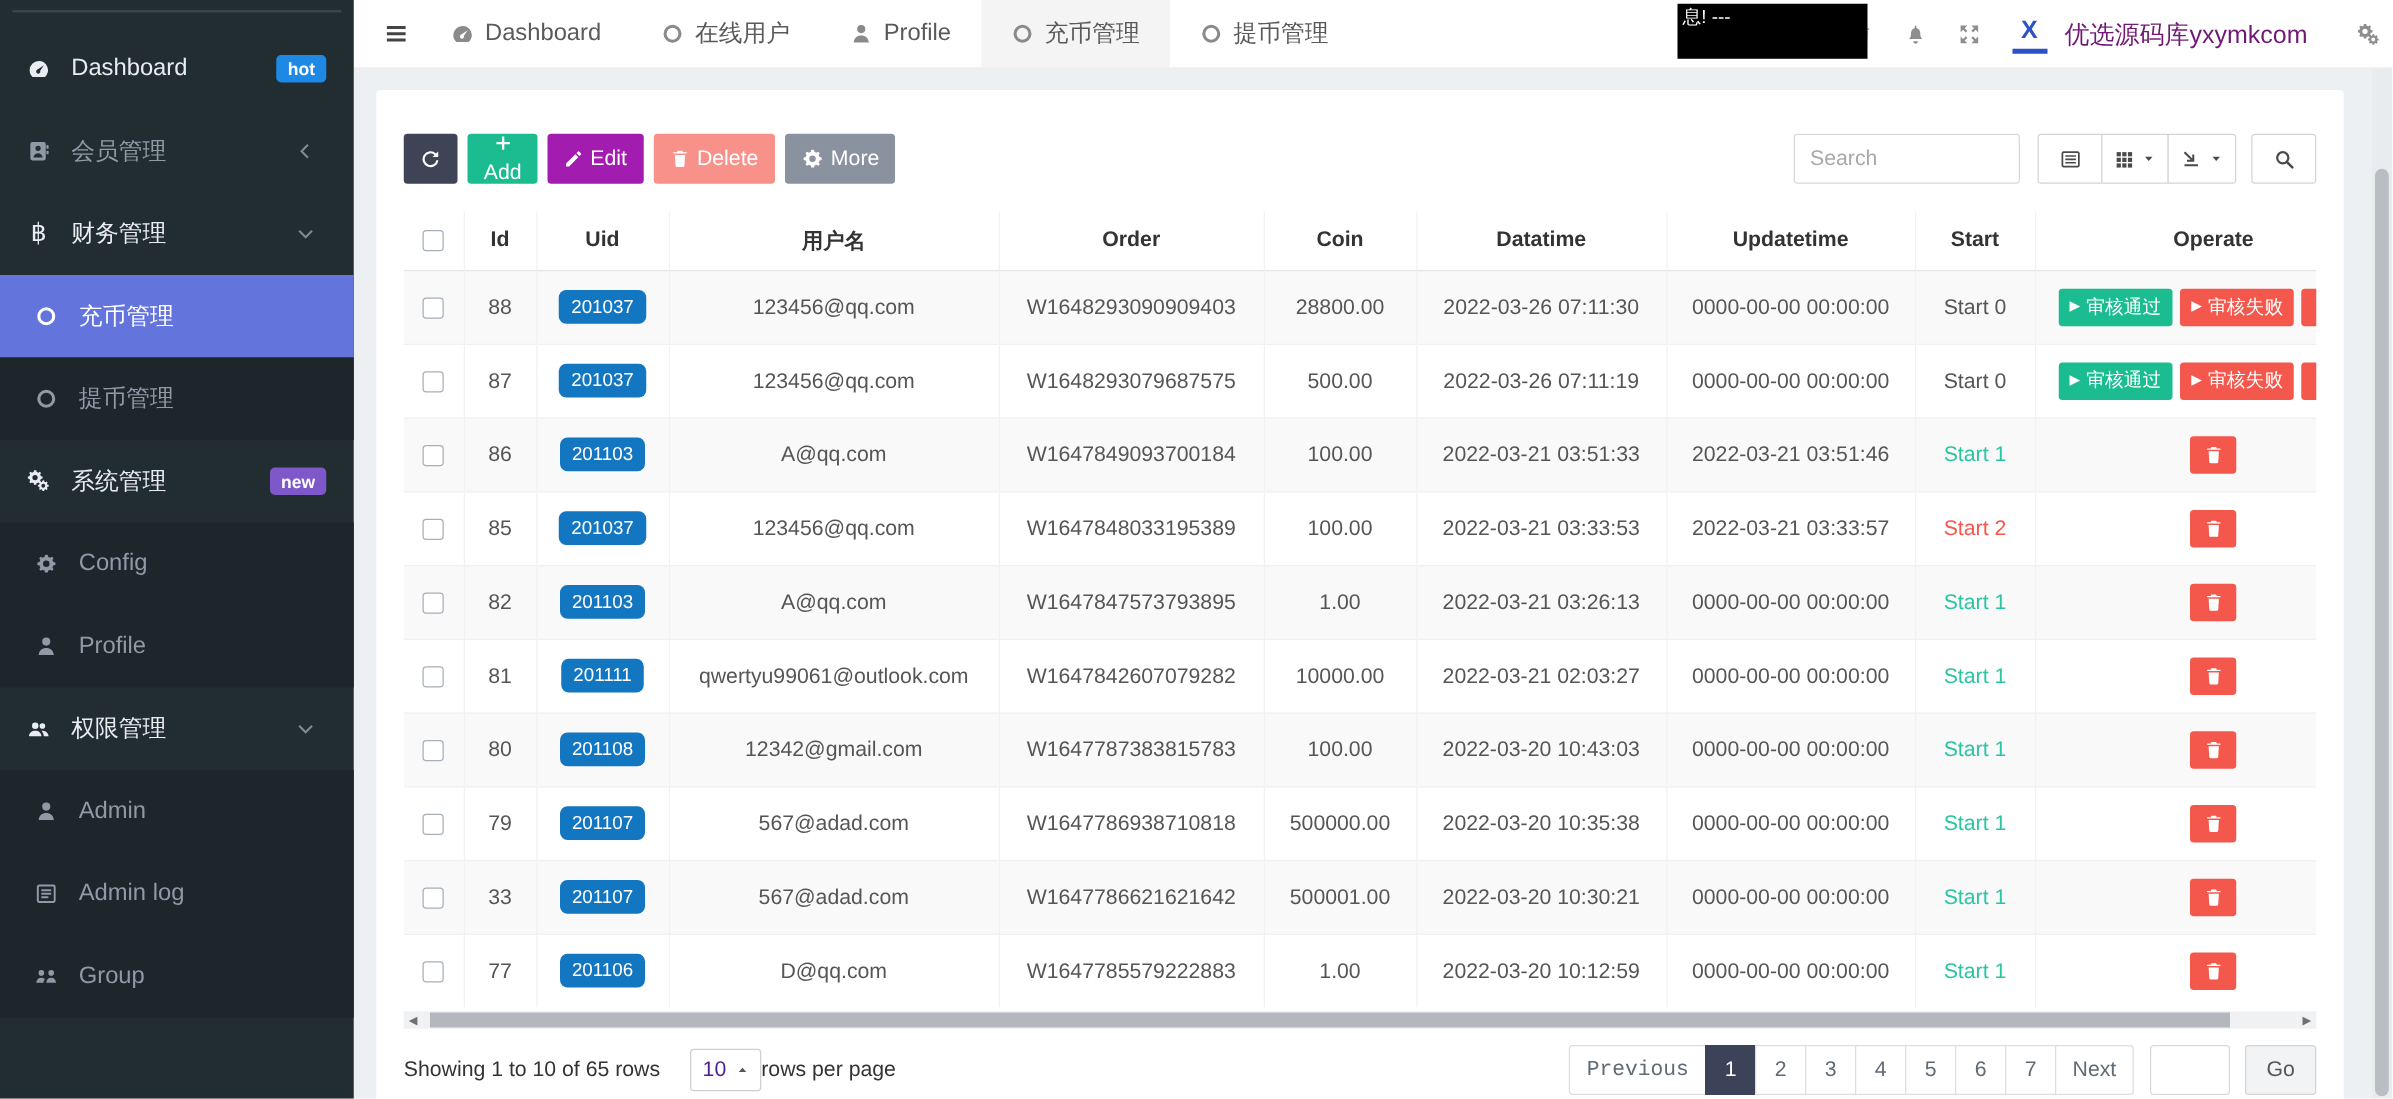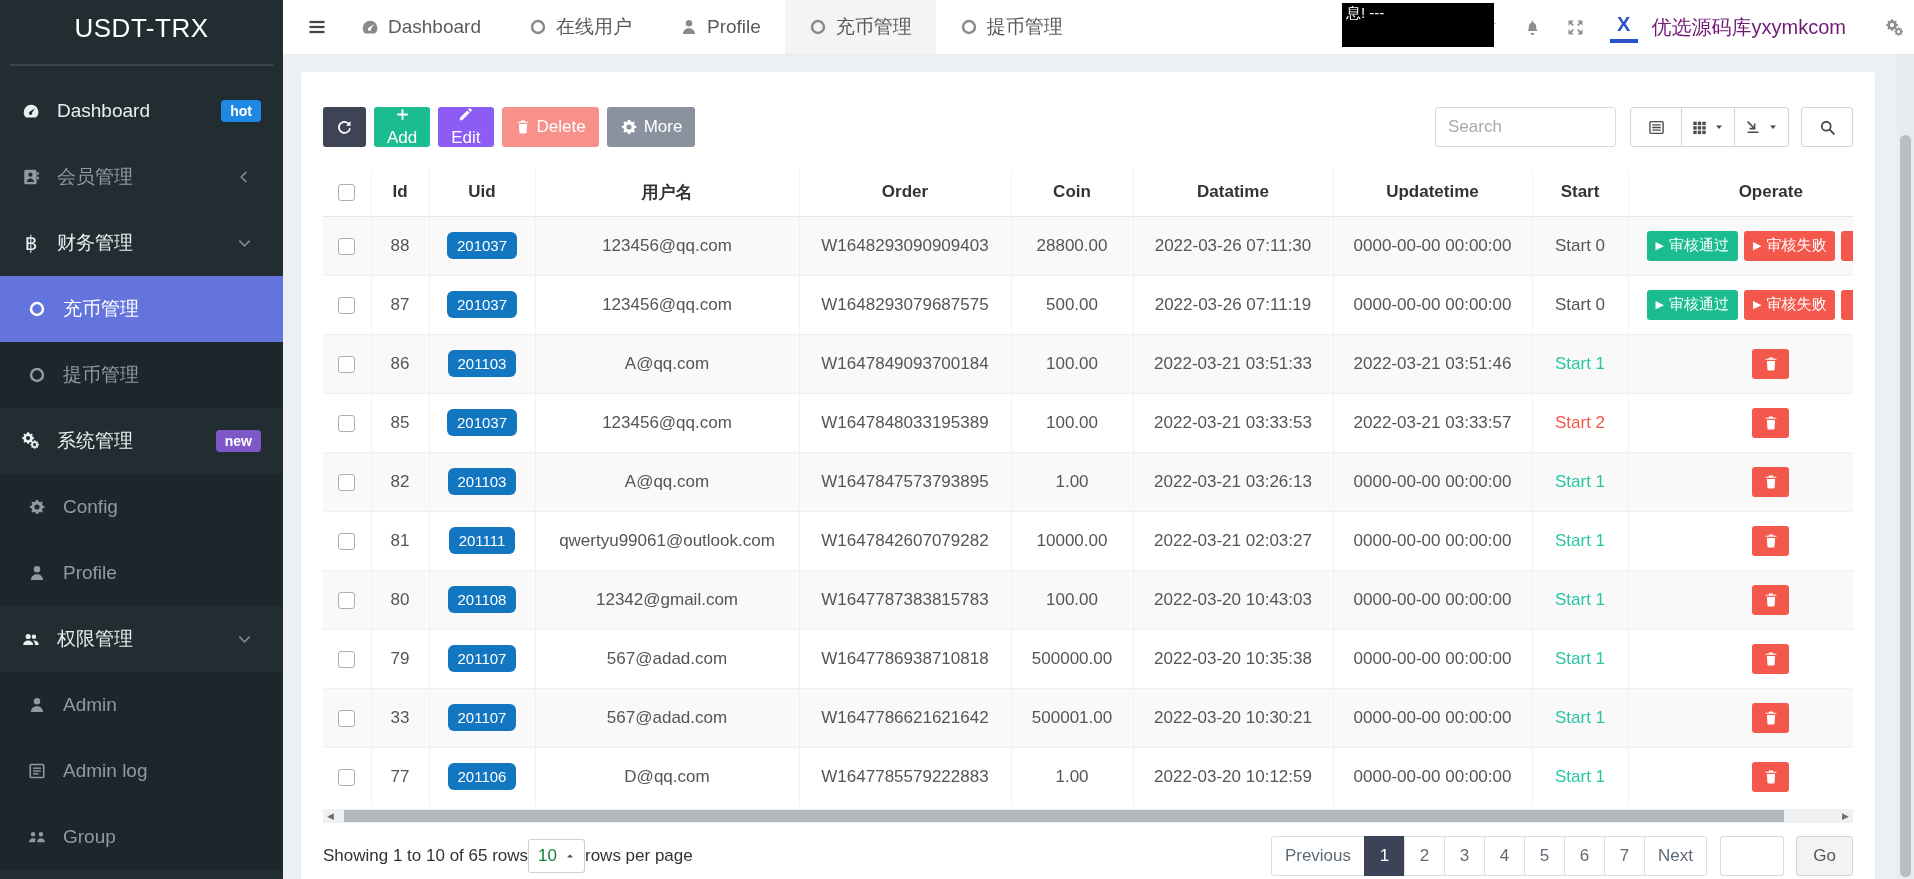--- a/index.html
+++ b/index.html
@@ -75,41 +75,40 @@
 
   
   .hscroll { display:flex; align-items:stretch; height:14px; margin-top:3px; }
   .h-arrow { width:15px; background:#f0f1f3; color:#707070; font-size:9px; display:flex; align-items:center; justify-content:center; cursor:pointer; }
   .h-track { flex:1; background:#f0f1f3; position:relative; }
   .h-thumb { position:absolute; left:6px; top:1px; bottom:1px; width:96%; background:#b3b8be; cursor:pointer; }
 
   
   .tfooter { display:flex; align-items:center; margin-top:13px; }
   .tf-left { display:flex; align-items:center; color:#333; }
-  .pg-select { display:inline-flex; align-items:center; gap:8px; border:1px solid #cfcfcf; border-radius:3px; height:34px; padding:0 9px; color:#15803d; cursor:pointer; }
+  .pg-select { display:inline-flex; align-items:center; gap:8px; border:1px solid #cfcfcf; border-radius:3px; height:34px; padding:0 9px; color:#4c1d95; cursor:pointer;margin-left:24px; }
   .pg-select .caret-up { color:#555; display:flex; }
   .pagination { display:flex; margin-left:auto; }
   .page-item { min-width:41px; height:40px; display:flex; align-items:center; justify-content:center; border:1px solid #dedede; background:#fff; color:#5f6b76; padding:0 13px; cursor:pointer; margin-left:-1px; font-size:17px; }
-  .page-item:first-child { border-radius:3px 0 0 3px; margin-left:16px; }
+  .page-item:first-child { border-radius:3px 0 0 3px; margin-left:16px;font-family:Liberation Mono, monospace; }
   .page-item:last-child { border-radius:0 3px 3px 0; }
   .page-item.active { background:#3c4358; border-color:#3c4358; color:#fff; }
   .jump { width:64px; height:40px; border:1px solid #d9d9d9; border-radius:3px; margin-left:13px; padding:0 8px; font-size:17px; }
   .go { height:40px; width:57px; margin-left:12px; background:#f2f3f4; border:1px solid #d4d4d4; border-radius:3px; color:#555; font-size:17px; cursor:pointer; font-family:inherit; }
 
   
   .vscroll { position:absolute; right:0; top:55px; bottom:0; width:17px; background:#e9ecef; }
   .vthumb { position:absolute; left:3px; width:11px; top:80px; bottom:2px; background:#b9bec5; border-radius:6px; }
 </style>
 </head>
 <body>
 
 <div class="app">
 
   <aside class="sidebar">
-    <div class="brand">USDT-TRX</div>
     <div class="side-divider"></div>
     <nav class="side-nav">
         <div class="side-item bright">
           <span class="icon">
             <svg width="18" height="18" viewBox="0 0 16 16">
               <path fill="currentColor" fill-rule="evenodd" d="M8 2.5A6.5 6.5 0 0 0 1.5 9c0 1.9.8 3.6 2.1 4.8h8.8A6.5 6.5 0 0 0 8 2.5zM6.8 8.7a1.5 1.5 0 0 1 .9-.6l4-2.6-2.7 3.9a1.5 1.5 0 1 1-2.2-.7z"></path>
             </svg>
           </span>
           <span class="lbl">Dashboard</span>
           <span class="badge" style="background: rgb(30, 136, 229);">hot</span>
@@ -331,21 +330,21 @@
                 </span>
               </button>
               <button class="tbtn" style="background: rgb(26, 188, 144); flex-direction: column;">
                 <span class="icon">
                   <svg width="15" height="15" viewBox="0 0 16 16">
                     <path fill="currentColor" d="M7 2.3h2v4.7h4.7v2H9v4.7H7V9H2.3V7H7z"></path>
                   </svg>
                 </span>
                 <span>Add</span>
               </button>
-              <button class="tbtn" style="background: #8b5cf6; flex-direction: column;">
+              <button class="tbtn" style="background: #a21caf;">
                 <span class="icon">
                   <svg width="15" height="15" viewBox="0 0 16 16">
                     <path fill="currentColor" d="M2 11.5 9.9 3.6l2.5 2.5L4.5 14H2zM10.8 2.7l1.2-1.2a.9.9 0 0 1 1.3 0l1.2 1.2a.9.9 0 0 1 0 1.3l-1.2 1.2z"></path>
                   </svg>
                 </span>
                 <span>Edit</span>
               </button>
               <button class="tbtn" style="background: rgb(248, 145, 138);">
                 <span class="icon">
                   <svg width="16" height="16" viewBox="0 0 16 16">

